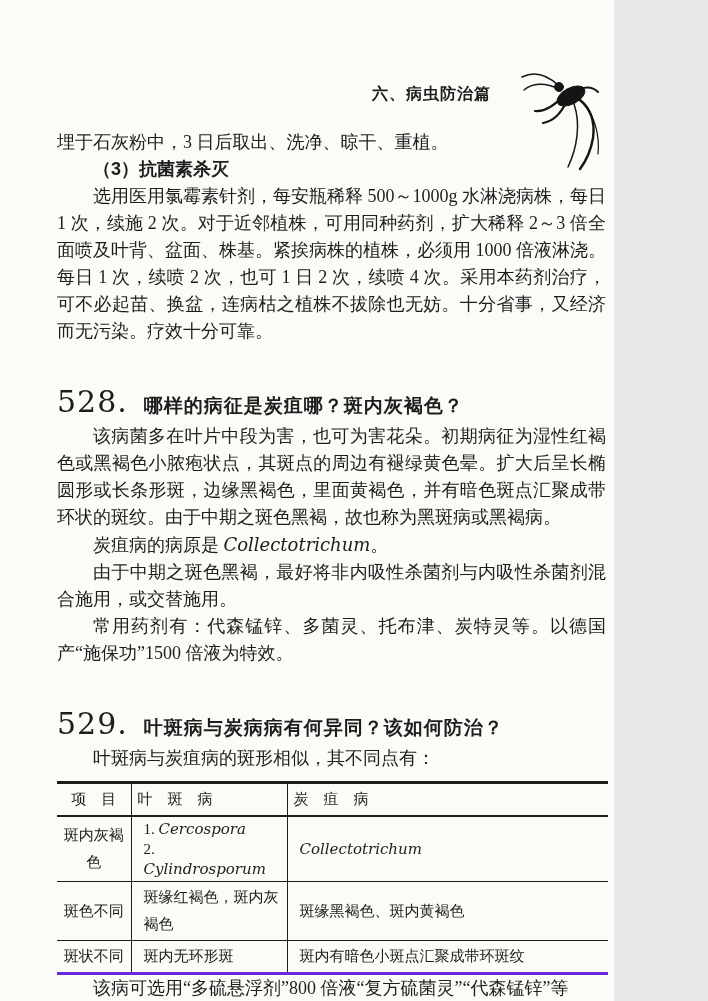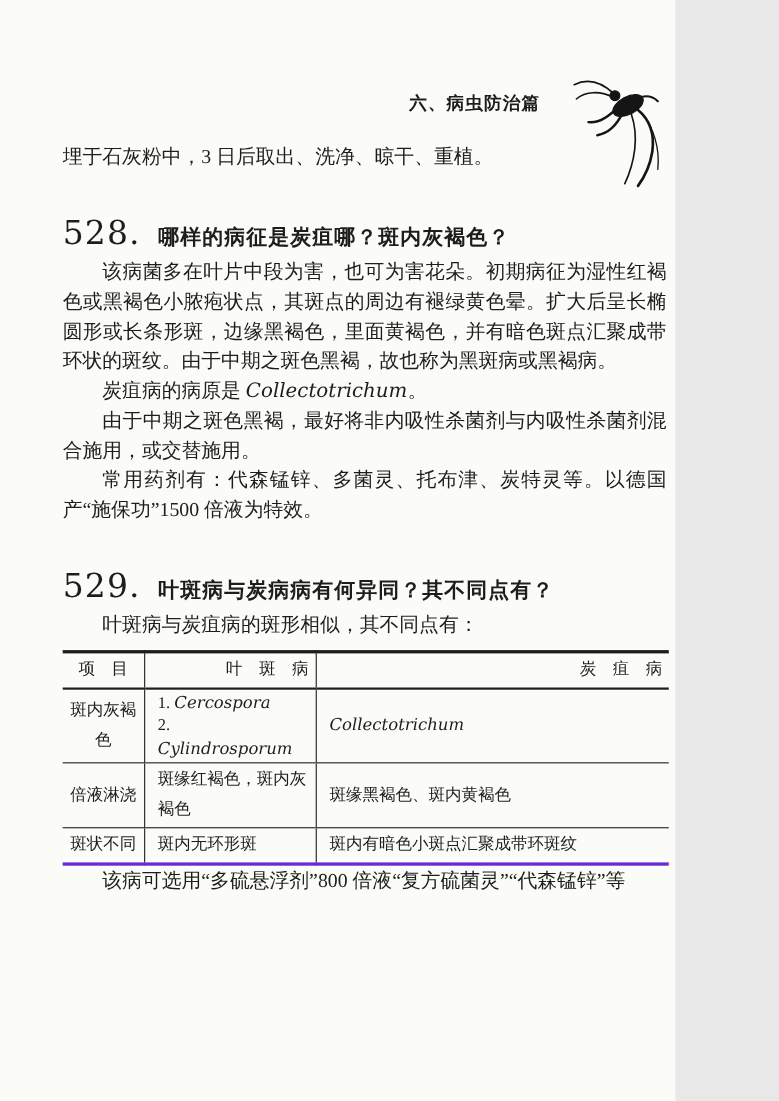--- a/index.html
+++ b/index.html
@@ -57,21 +57,21 @@
     width:551px;margin-top:9px;
     border-top:3px solid #1d1d1d;border-bottom:3px solid #6d28d9;
     font-size:15px;
   }
   table.cmp col.c1{width:74px;}
   table.cmp col.c2{width:156px;}
   table.cmp th,table.cmp td{
     padding:2px 6px;font-weight:normal;vertical-align:middle;
   }
   table.cmp thead th{
-    text-align:right;height:24px;border-bottom:2px solid #1d1d1d;
+    text-align:left;height:24px;border-bottom:2px solid #1d1d1d;
   }
   table.cmp td{border-top:1.5px solid #1d1d1d;}
   table.cmp tr td:first-child,table.cmp tr th:first-child{text-align:center;}
   table.cmp th:nth-child(1),table.cmp td:nth-child(1){border-right:1.5px solid #1d1d1d;}
   table.cmp th:nth-child(2),table.cmp td:nth-child(2){border-right:1.5px solid #1d1d1d;}
   table.cmp td:nth-child(2),table.cmp td:nth-child(3){padding-left:12px;}
   tr.r1 td{height:42px;}
   tr.r2 td,tr.r3 td{height:22px;}
   .cell-line{display:block;line-height:20px;}
   .footer-line{margin-top:13px;}
@@ -100,34 +100,36 @@
     </g>
   </svg>
 
   <div class="edge-rule"></div>
   <div class="page-dot"></div>
   <div class="watermark">MSHUA</div>
 
   <div class="main">
 
     <p>埋于石灰粉中，3 日后取出、洗净、晾干、重植。</p>
+    <p class="indent gothic">（3）抗菌素杀灭</p>
+    <p class="indent">选用医用氯霉素针剂，每安瓶稀释 500～1000g 水淋浇病株，每日 1 次，续施 2 次。对于近邻植株，可用同种药剂，扩大稀释 2～3 倍全面喷及叶背、盆面、株基。紧挨病株的植株，必须用 1000 倍液淋浇。每日 1 次，续喷 2 次，也可 1 日 2 次，续喷 4 次。采用本药剂治疗，可不必起苗、换盆，连病枯之植株不拔除也无妨。十分省事，又经济而无污染。疗效十分可靠。</p>
 
     <div class="qhead">
       <span class="qnum">528.</span>
       <span class="qtitle">哪样的病征是炭疽哪？斑内灰褐色？</span>
     </div>
 
     <p class="indent">该病菌多在叶片中段为害，也可为害花朵。初期病征为湿性红褐色或黑褐色小脓疱状点，其斑点的周边有褪绿黄色晕。扩大后呈长椭圆形或长条形斑，边缘黑褐色，里面黄褐色，并有暗色斑点汇聚成带环状的斑纹。由于中期之斑色黑褐，故也称为黑斑病或黑褐病。</p>
     <p class="indent"><span>炭疽病的病原是 </span><span class="latin-i">Collectotrichum</span><span>。</span></p>
     <p class="indent">由于中期之斑色黑褐，最好将非内吸性杀菌剂与内吸性杀菌剂混合施用，或交替施用。</p>
     <p class="indent">常用药剂有：代森锰锌、多菌灵、托布津、炭特灵等。以德国产“施保功”1500 倍液为特效。</p>
 
     <div class="qhead">
       <span class="qnum">529.</span>
-      <span class="qtitle">叶斑病与炭病病有何异同？其不同点有？</span>
+      <span class="qtitle">叶斑病与炭病病有何异同？该如何防治？</span>
     </div>
 
     <p class="indent">叶斑病与炭疽病的斑形相似，其不同点有：</p>
 
     <table class="cmp">
       <colgroup>
           <col class="c1">
           <col class="c2">
           <col>
         </colgroup>
@@ -141,21 +143,21 @@
       <tbody>
         <tr class="r1">
           <td>斑内灰褐色</td>
           <td>
             <span class="cell-line"><span>1.</span> <span class="latin-i">Cercospora</span></span>
             <span class="cell-line"><span>2.</span> <span class="latin-i">Cylindrosporum</span></span>
           </td>
           <td><span class="latin-i">Collectotrichum</span></td>
         </tr>
         <tr class="r2">
-          <td>倍液淋浇</td>
+          <td>斑色不同</td>
           <td>斑缘红褐色，斑内灰褐色</td>
           <td>斑缘黑褐色、斑内黄褐色</td>
         </tr>
         <tr class="r3">
           <td>斑状不同</td>
           <td>斑内无环形斑</td>
           <td>斑内有暗色小斑点汇聚成带环斑纹</td>
         </tr>
       </tbody>
     </table>

